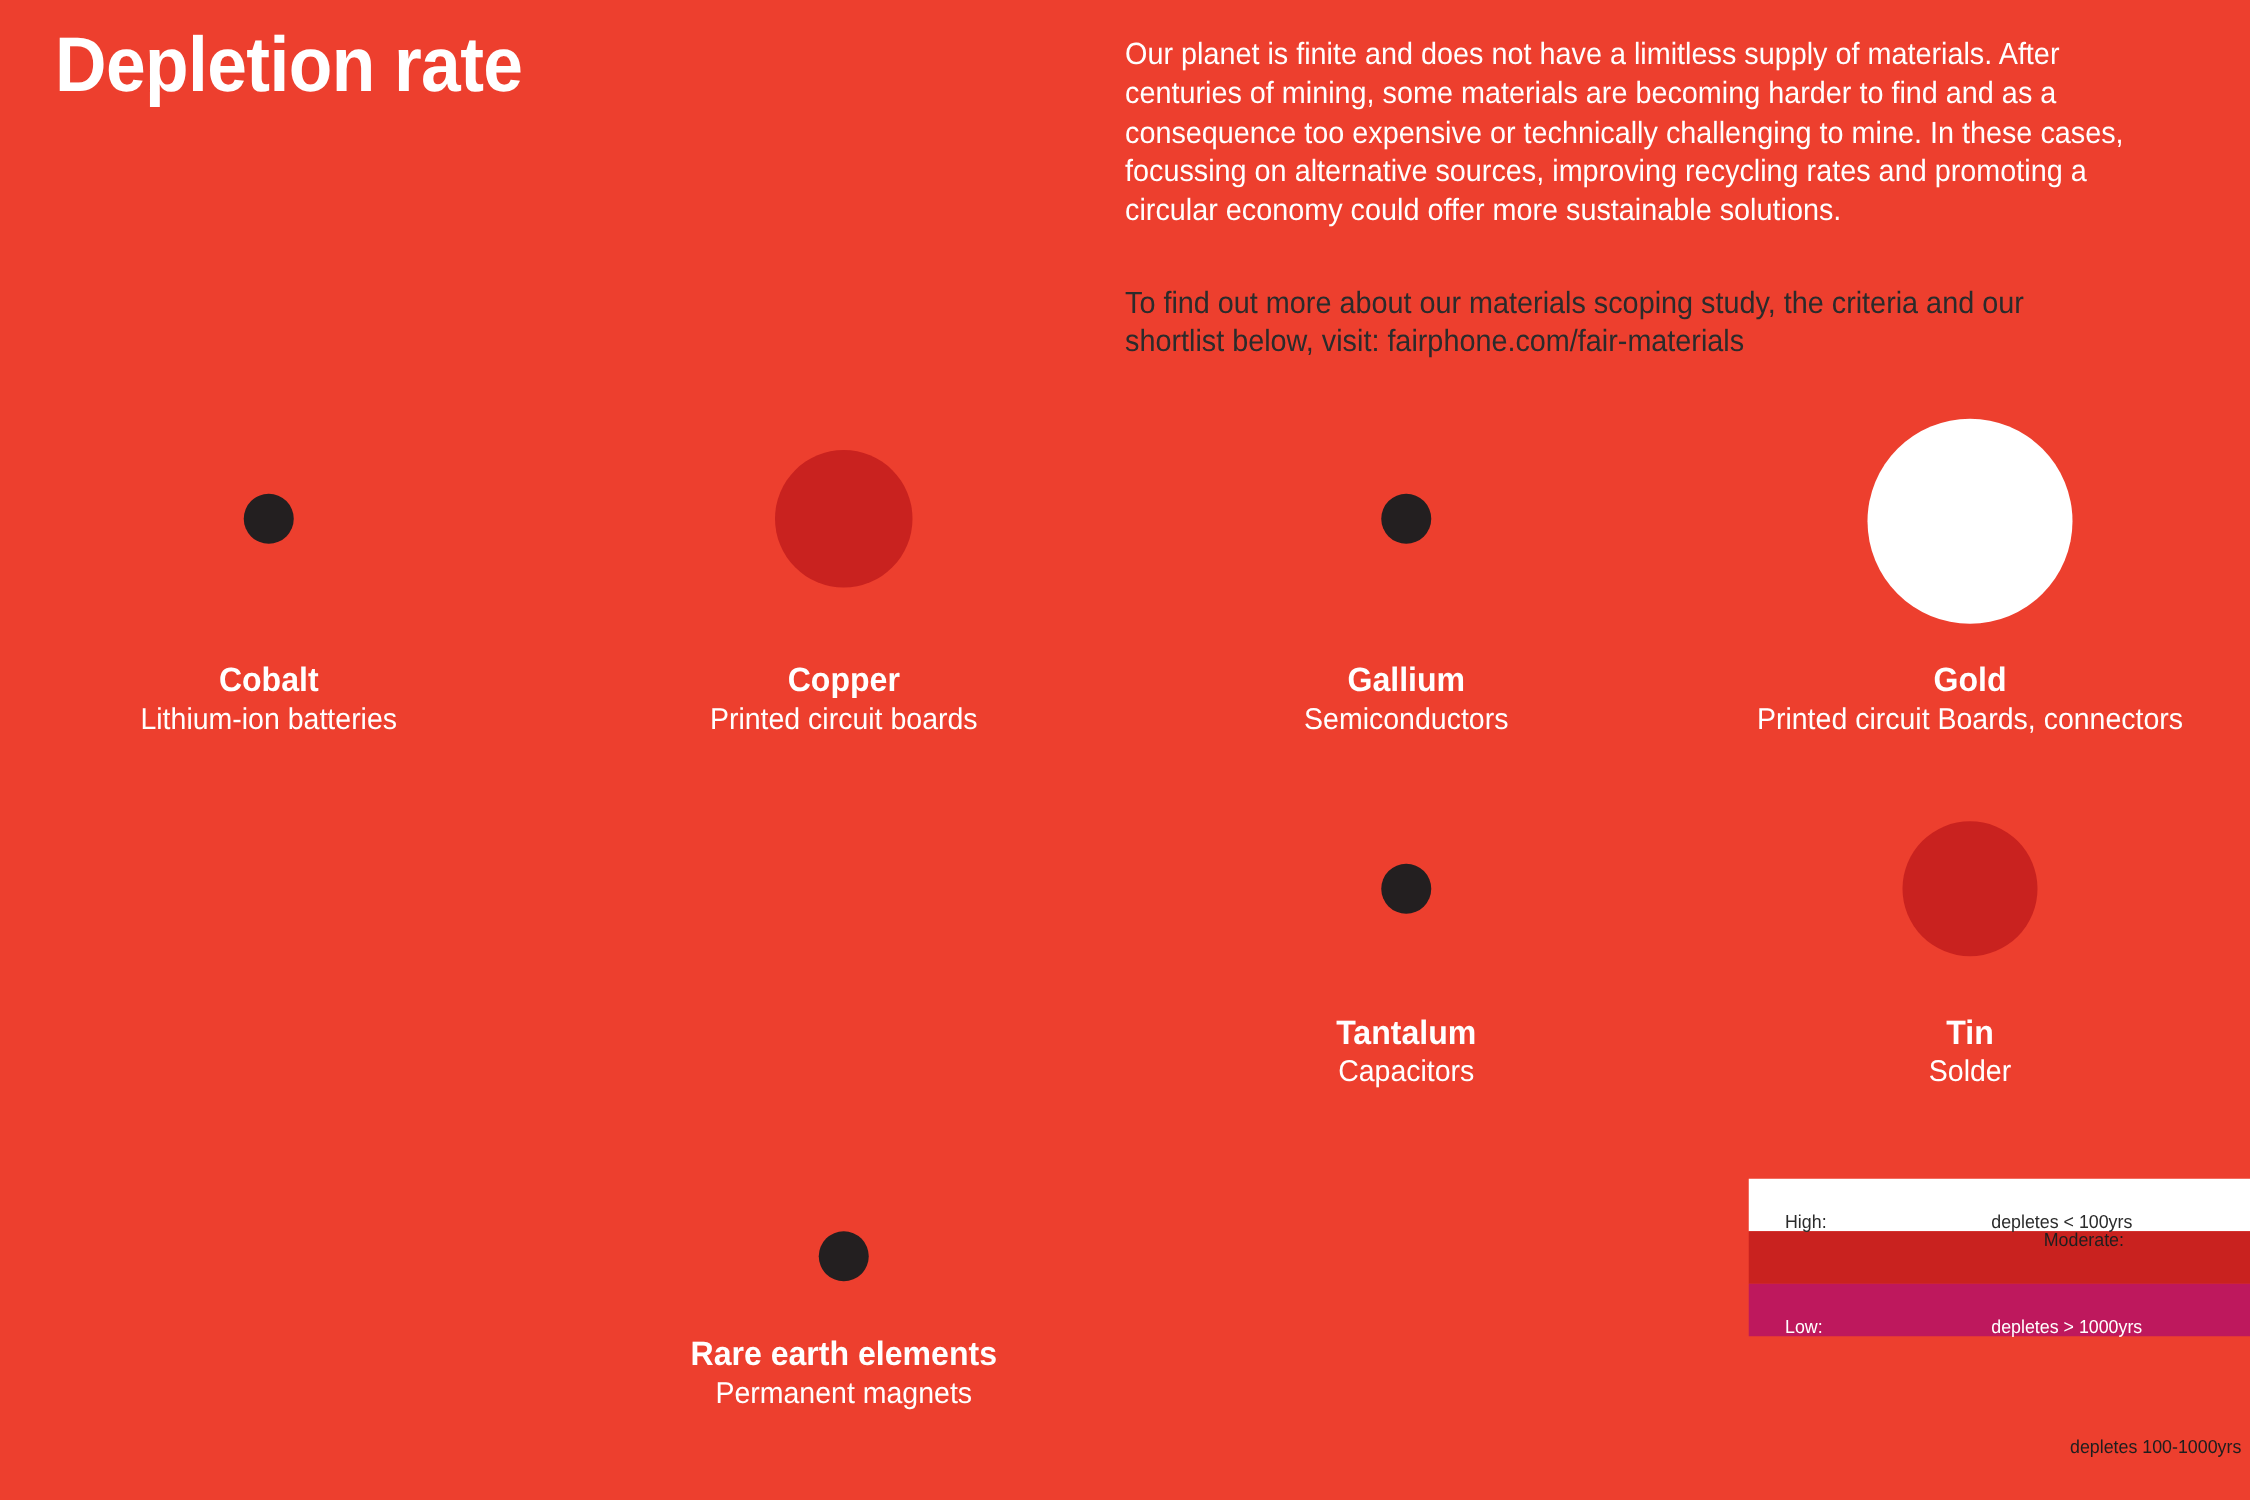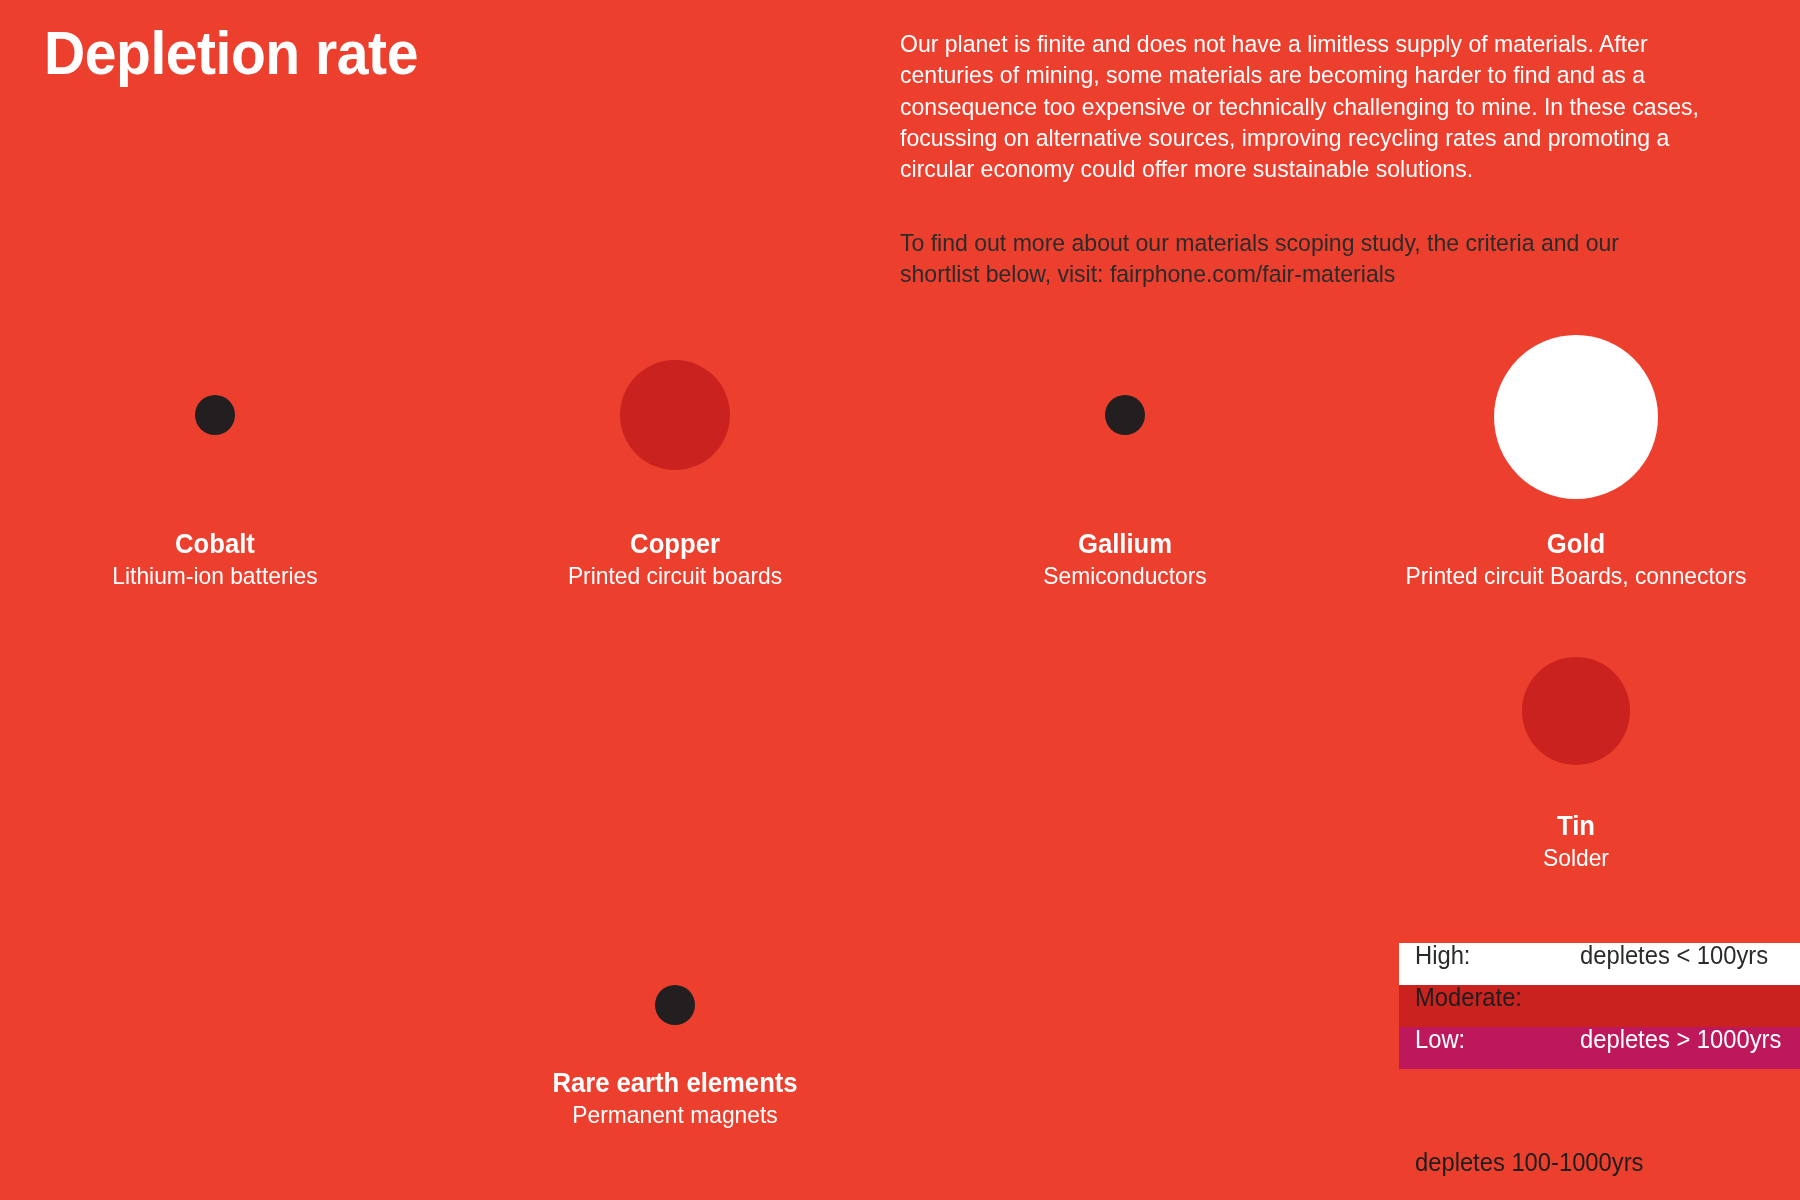--- a/index.html
+++ b/index.html
@@ -47,23 +47,23 @@
     line-height:1.12; white-space:nowrap; margin-top:4px;
     transform:scaleX(0.95);
   }
 
   
   .legend {
     position:absolute; left:1399px; top:943px; width:401px;
     font-size:0;
   }
   .legend-row {
-    display:flex; align-items:flex-start;
-    height:42px; padding-left:16px;
-    font-size:25px; line-height:1;
+    display:flex; align-items:flex-end;
+    height:42px; padding-left:29px;
+    font-size:15px; line-height:1;
   }
   .legend-row .lg-label { width:165px; flex:0 0 165px; transform:scaleX(0.95); transform-origin:left center; }
   .legend-row .lg-val { flex:1; transform:scaleX(0.95); transform-origin:left center; }
   .lg-high     { background:#FFFFFF; color:#2B2B2B; }
   .lg-moderate { background:#C9221F; color:#1E1E1E;flex-direction:column; }
   .lg-low      { background:#be185d; color:#FFFFFF; }
 </style>
 </head>
 <body>
 
@@ -101,20 +101,27 @@
   <div class="cell" style="left:1386px; top:300px; width:380px;">
     <div class="dotwrap" style="height:230px;">
       <div class="dot" style="width:164px;height:164px;background:#FFFFFF;top:35px;"></div>
     </div>
     <div class="mat-name">Gold</div>
     <div class="mat-use">Printed circuit Boards, connectors</div>
   </div>
 
 
 
+  <div class="cell" style="left:955px; top:606px; width:340px;">
+    <div class="dotwrap" style="height:206px;">
+      <div class="dot" style="width:40px;height:40px;background:#231F20;top:85px;"></div>
+    </div>
+    <div class="mat-name">Tantalum</div>
+    <div class="mat-use">Capacitors</div>
+  </div>
 
   <div class="cell" style="left:1386px; top:606px; width:380px;">
     <div class="dotwrap" style="height:206px;">
       <div class="dot" style="width:108px;height:108px;background:#C9221F;top:51px;"></div>
     </div>
     <div class="mat-name">Tin</div>
     <div class="mat-use">Solder</div>
   </div>
 
 

